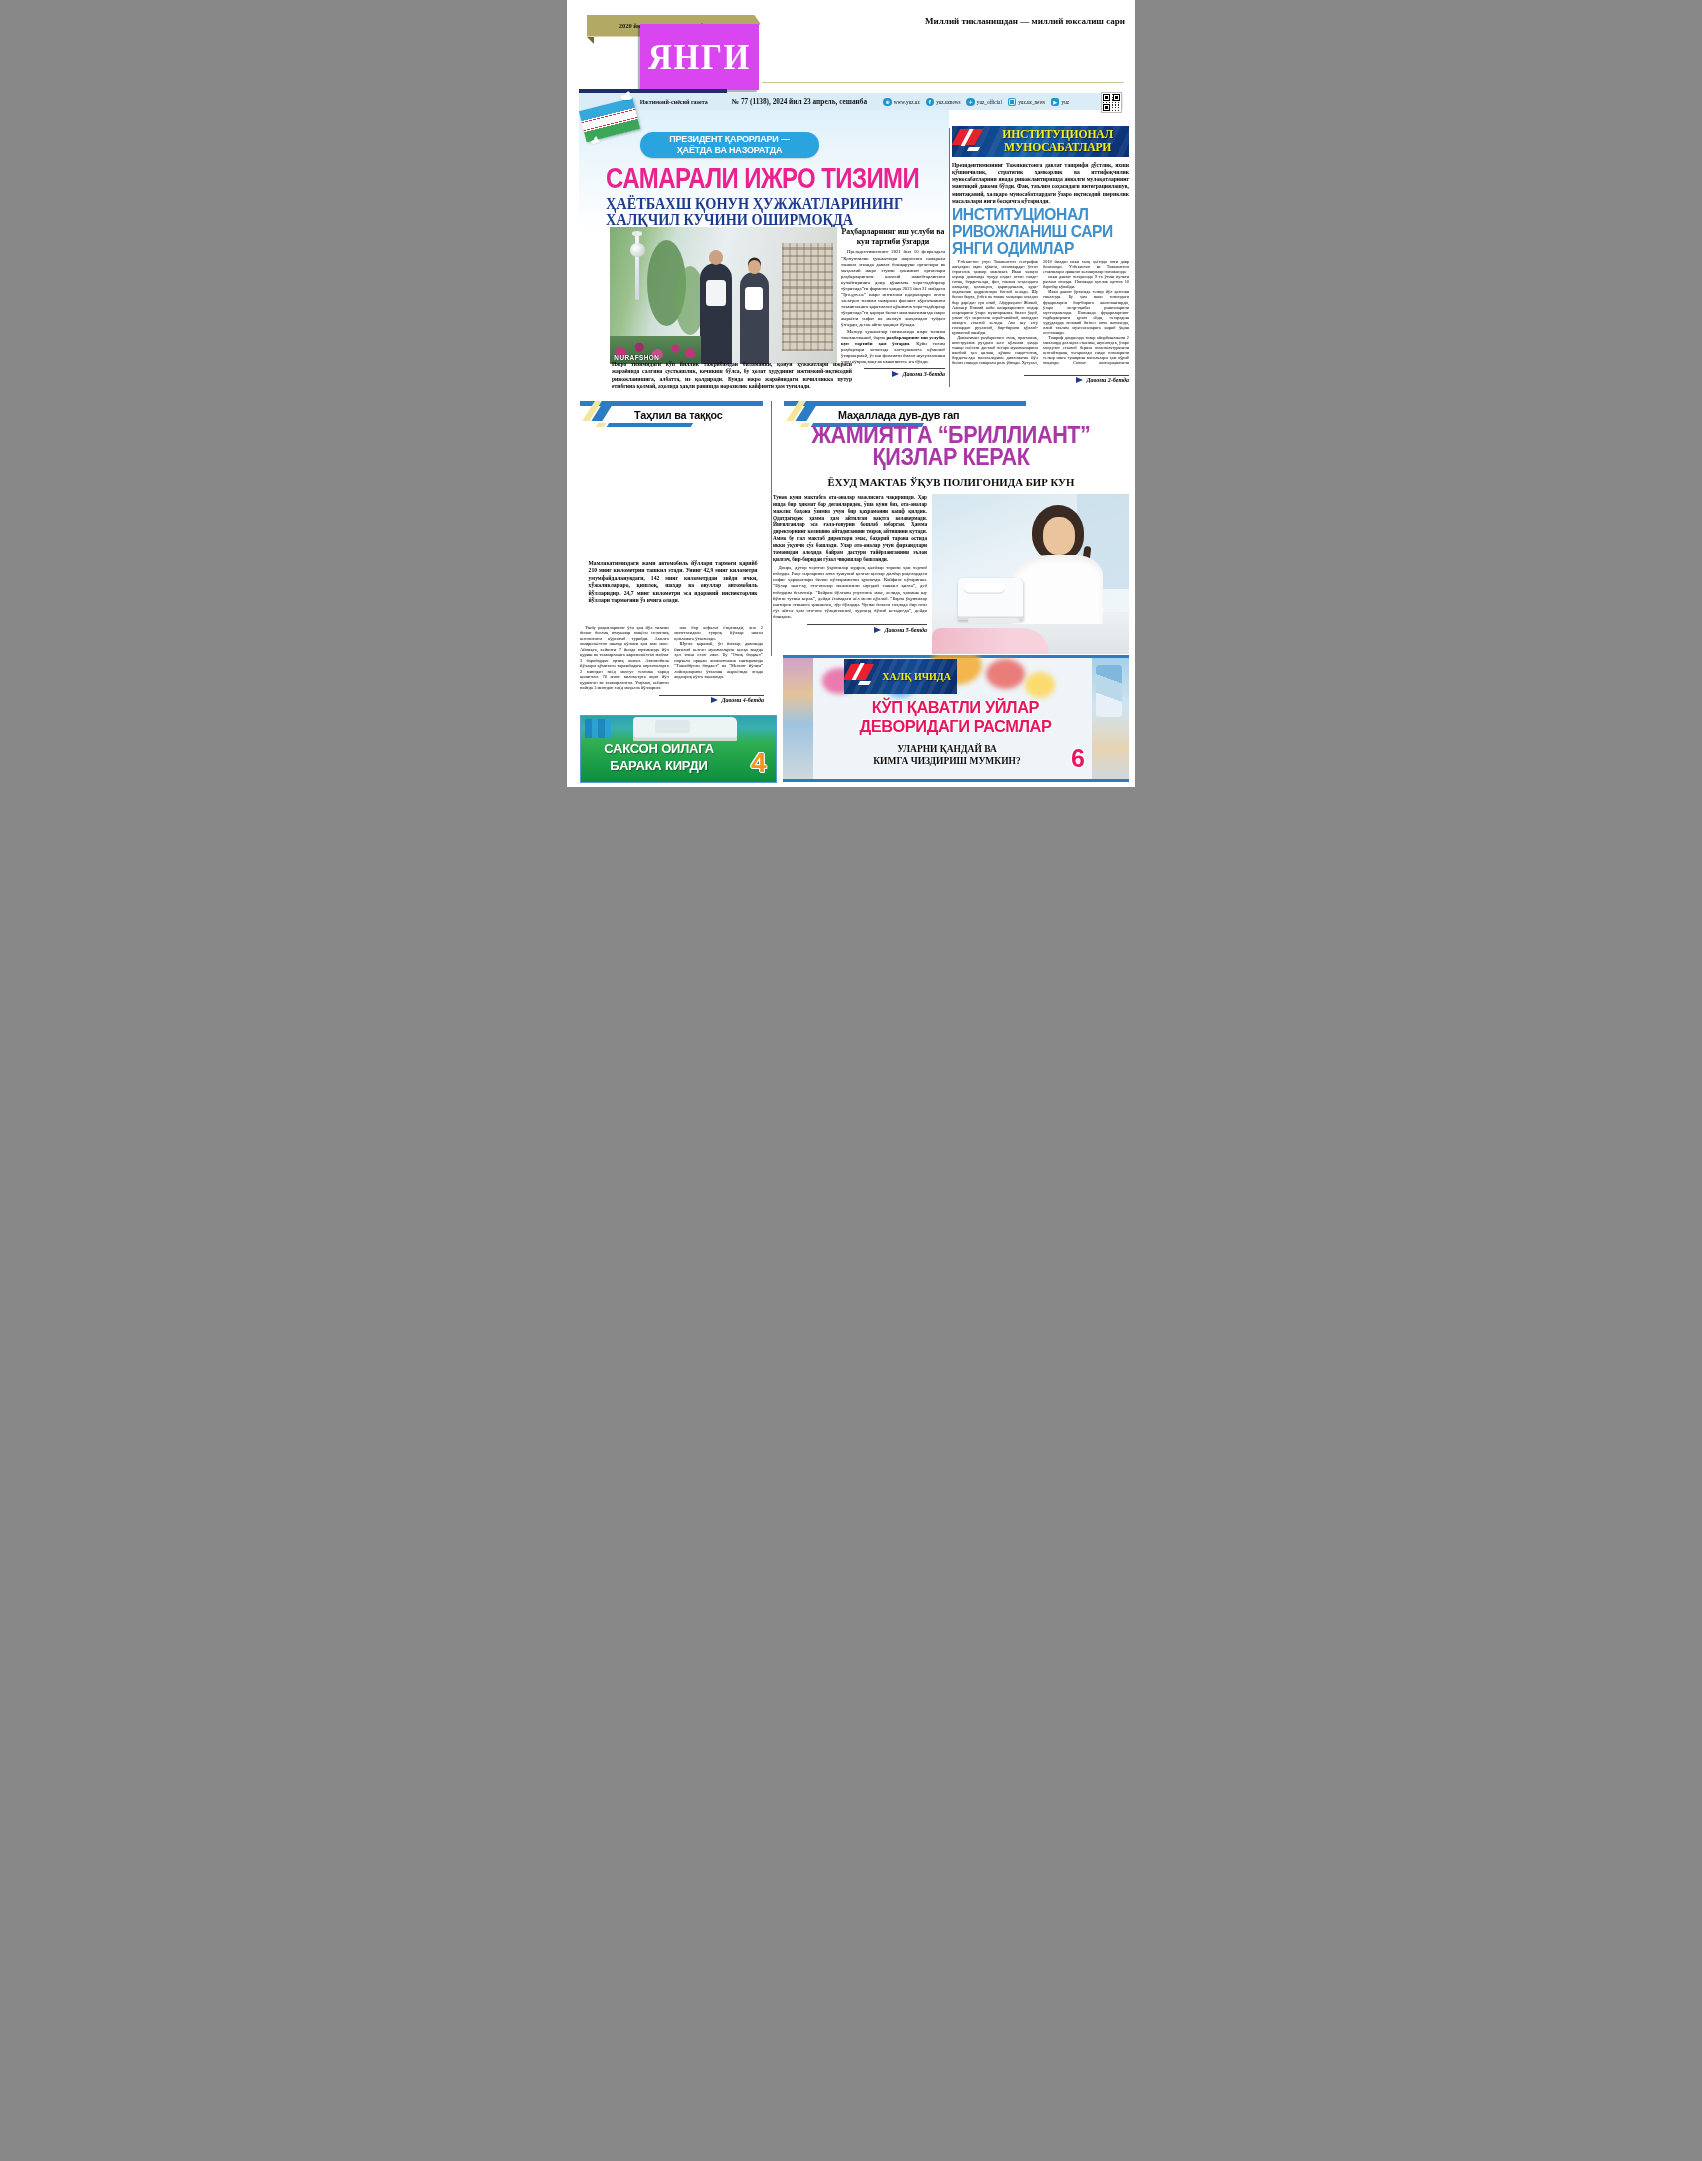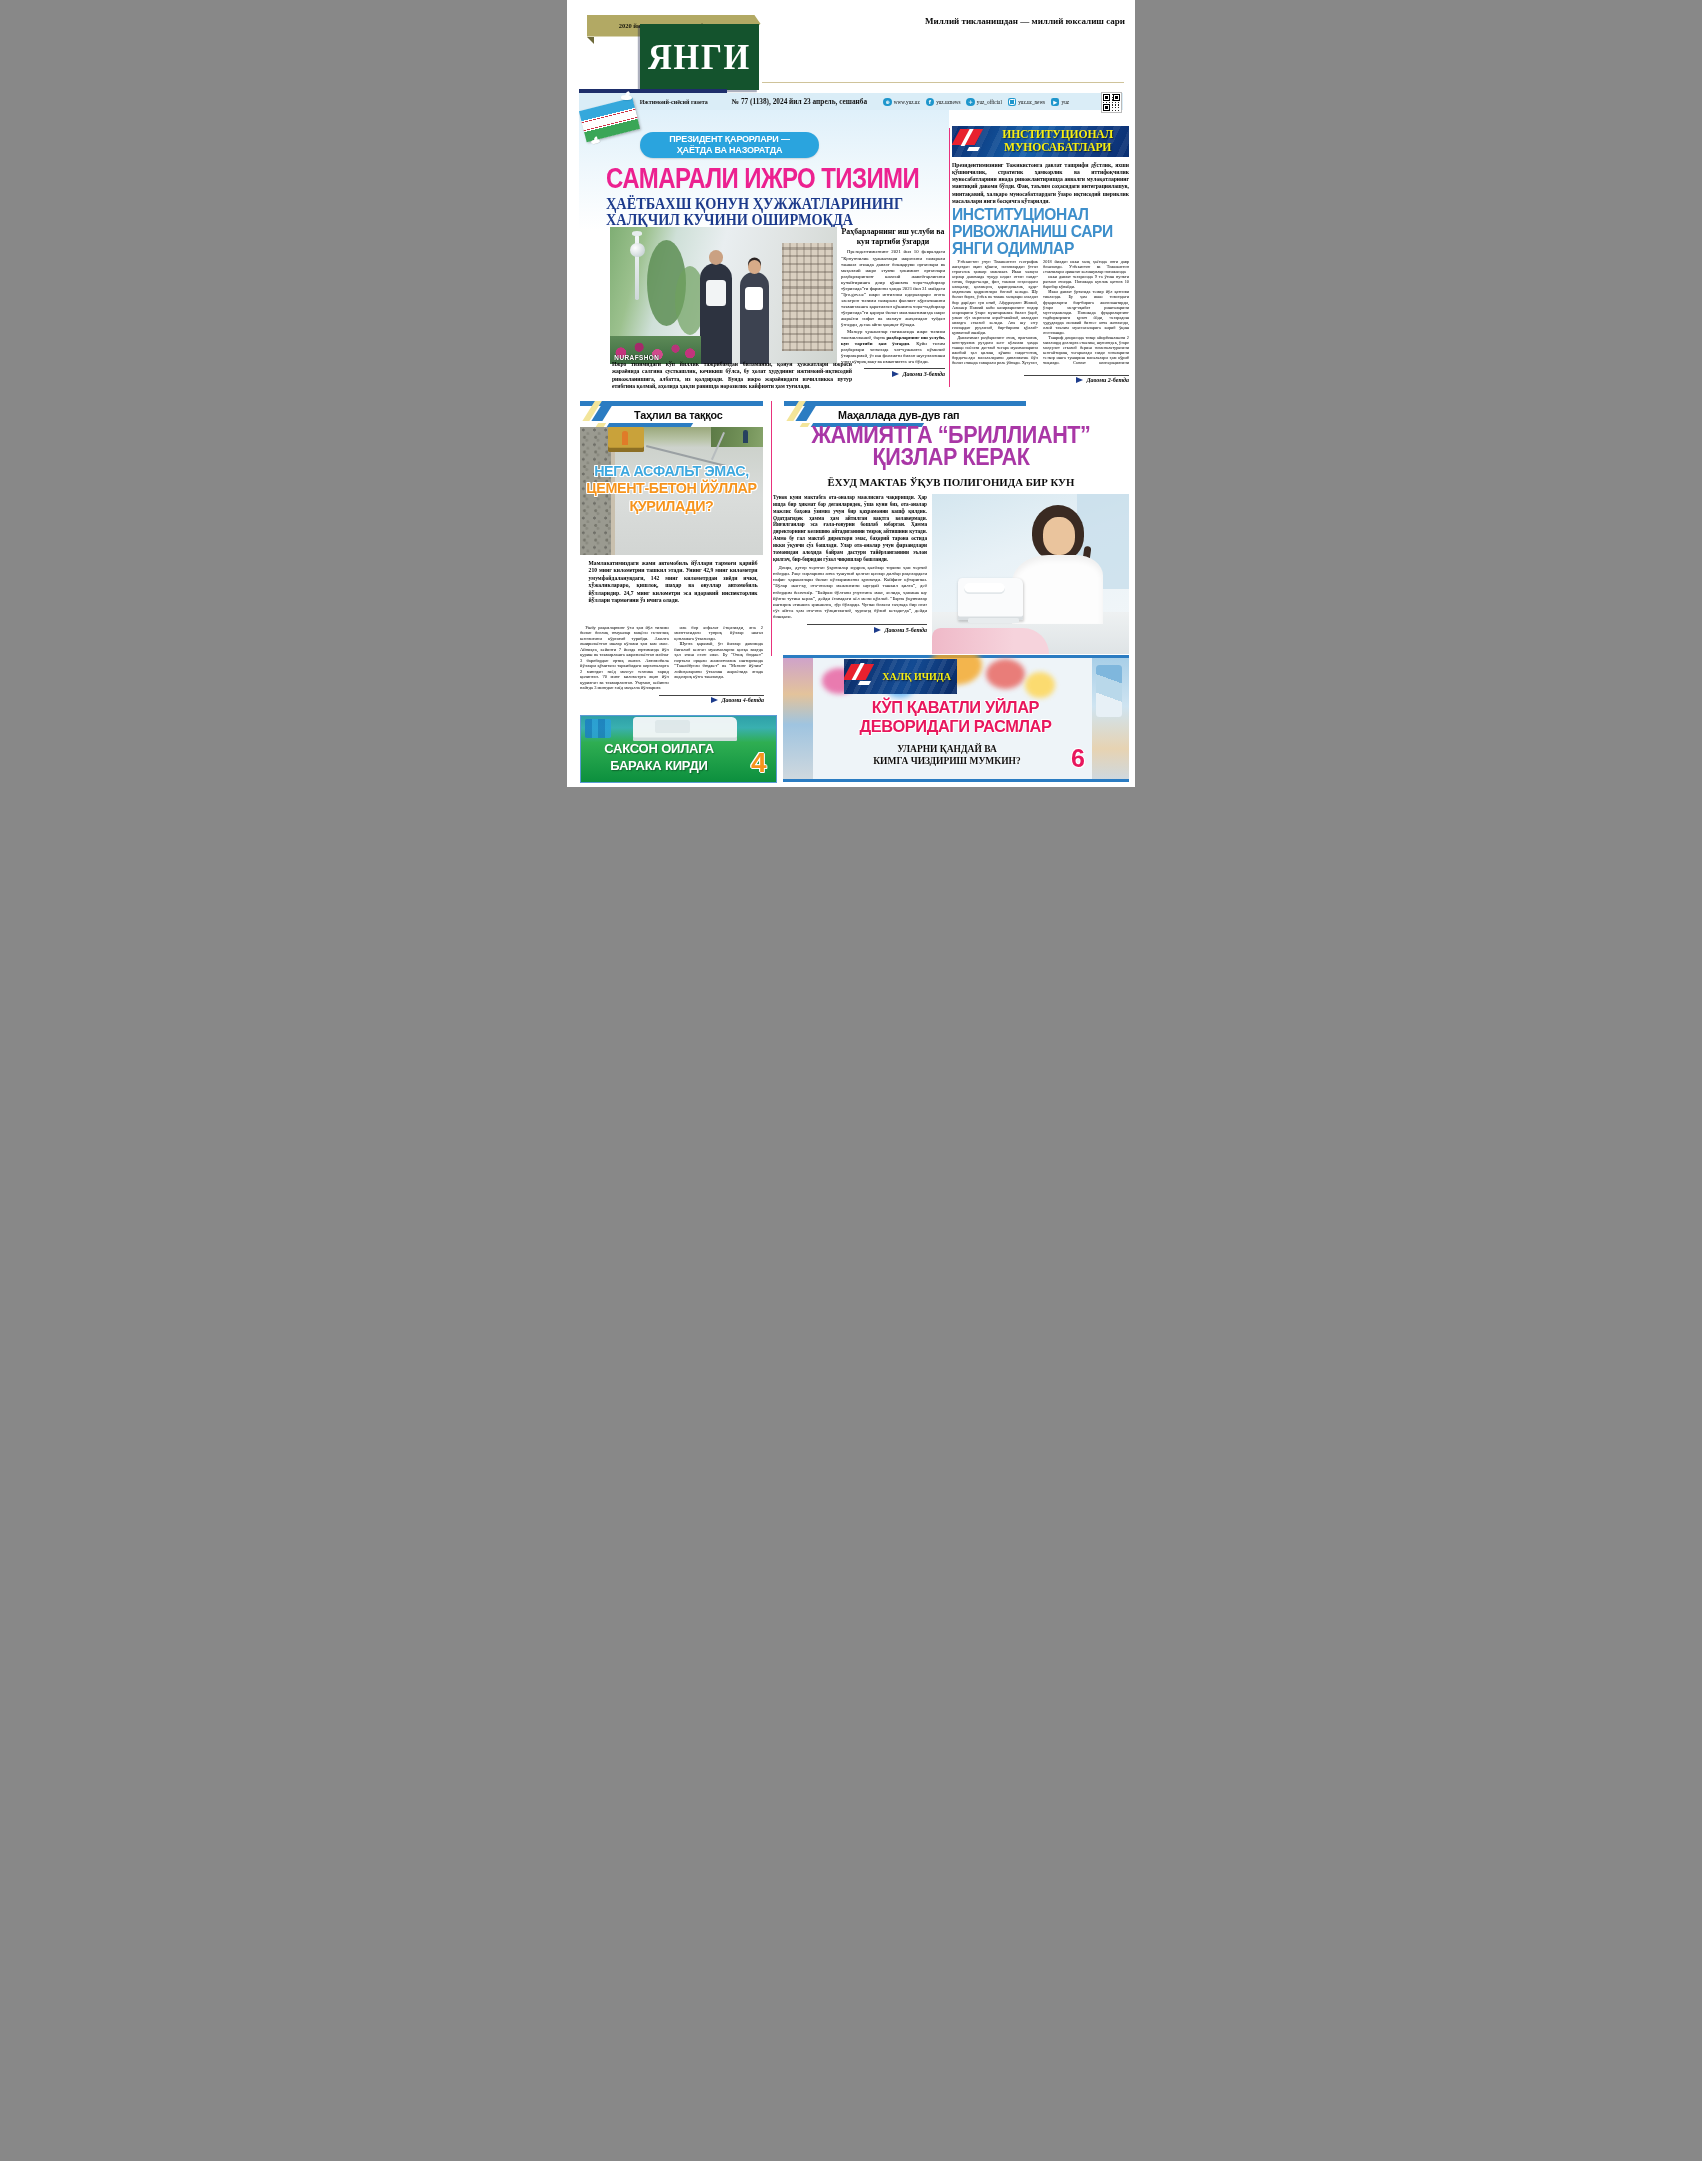--- a/index.html
+++ b/index.html
@@ -11,21 +11,21 @@
   .c{text-align:left;}
 
   
   #sky{left:11.7px;top:110px;width:370px;height:121px;
        background:linear-gradient(180deg,#dff0fa 0%,#eef7fc 45%,#ffffff 100%);}
   #ribbon{left:19.5px;top:15px;width:174px;height:21.6px;background:#b2a964;
           clip-path:polygon(0 0,96.5% 0,100% 40%,92.5% 100%,0 100%);
           display:flex;align-items:center;justify-content:center;}
   #ribbon span{font-weight:700;font-size:6.5px;color:#15150a;}
   #ribbon-fold{left:19.5px;top:37px;width:0;height:0;border-top:7px solid #6e6a3a;border-left:7px solid transparent;}
-  #yangi-box{left:73px;top:24px;width:119px;height:66px;background:#14532d;
+  #yangi-box{left:73px;top:24px;width:119px;height:66px;background:#d946ef;
              box-shadow:-2.2px 2.2px 0 rgba(20,30,70,.35);display:flex;align-items:center;justify-content:center;}
   #yangi-box span{color:#fff;font-weight:800;font-size:33px;letter-spacing:1.7px;transform:scaleY(1.08);}
   #uzb{left:195px;top:25px;width:365px;height:57px;display:flex;align-items:center;}
   #uzb span{font-weight:800;font-size:37px;color:#16367e;letter-spacing:-0.4px;transform:scaleY(1.15);transform-origin:center;white-space:nowrap;}
   #tagline{right:10px;top:15.6px;font-weight:700;font-size:9px;color:#0c0c0c;}
   #tan-rule{left:195px;top:82px;width:362px;height:1.3px;background:#cfc39a;}
   #navy-bar{left:11.7px;top:89px;width:148px;height:4.3px;background:#1d2e6b;}
   #info{left:11.7px;top:93px;width:544px;height:17.3px;background:#daedf7;display:flex;align-items:center;}
   #info .paper-type{margin-left:61px;font-weight:700;font-size:6px;color:#111;}
   #info .issue{margin-left:24px;font-weight:700;font-size:7.3px;color:#111;}
@@ -364,35 +364,20 @@
     <div class="krow">
       <div class="kstripes">
           <div class="ks1"></div>
           <div class="ks2"></div>
         </div>
       <span class="ktext">Таҳлил ва таққос</span>
     </div>
     <div class="kunder"></div>
   </div>
 
-  <div id="road-photo" class="abs">
-    <div class="gravel"></div>
-    <div class="edge"></div>
-    <div class="machine"></div>
-    <div class="worker"></div>
-    <div class="grass"></div>
-    <div class="worker2"></div>
-    <div class="screed"></div>
-    <div class="pole"></div>
-    <div id="road-head">
-      <div class="blue-line">НЕГА АСФАЛЬТ ЭМАС,</div>
-      <div class="orange-line">ЦЕМЕНТ-БЕТОН ЙЎЛЛАР</div>
-      <div class="orange-line">ҚУРИЛАДИ?</div>
-    </div>
-  </div>
   <div id="road-lead" class="abs just">Мамлакатимиздаги жами автомобиль йўллари тармоғи қарийб 210 минг километрни ташкил этади. Унинг 42,9 минг километри умумфойдаланувдаги, 142 минг километрдан зиёди ички, хўжаликлараро, қишлоқ, шаҳар ва овуллар автомобиль йўлларидир. 24,7 минг километри эса идоравий инспекторлик йўллари тармоғини ўз ичига олади.</div>
   <div id="road-body" class="abs">
     <p>Ушбу рақамларнинг ўзи ҳам йўл тизими билан боғлиқ юмушлар миқёси нечоғлиқ кенглигини кўрсатиб турибди. Амалга оширилаётган ишлар кўлами ҳам кам эмас. Айниқса, кейинги 7 йилда юртимизда йўл қуриш ва таъмирлашга ажратилаётган маблағ 3 баробардан ортиқ ошган. Автомобиль йўллари қўмитаси таркибидаги корхоналарга 2 мингдан зиёд махсус техника харид қилинган. 70 минг километрга яқин йўл қурилган ва таъмирланган. Умуман, кейинги пайтда 3 мингдан зиёд маҳалла йўлларига</p>
     <p>илк бор асфальт ётқизилди, яна 2 мингтасидаги тупроқ йўллар шағал қопламага ўтказилди.</p>
     <p>Шунга қарамай, ўн йиллар давомида йиғилиб келган муаммоларни қисқа вақтда ҳал этиш осон эмас. Бу “Очиқ бюджет” портали орқали жамоатчилик иштирокида “Ташаббусли бюджет” ва “Менинг йўлим” лойиҳаларини ўтказиш жараёнида янада яққолроқ кўзга ташланди.</p>
   </div>
   <div id="road-cont" class="abs">
     <div class="contin" style="width:100%;margin-left:0;">
       <span class="tri"></span>
       <span>Давоми 4-бетда</span>

